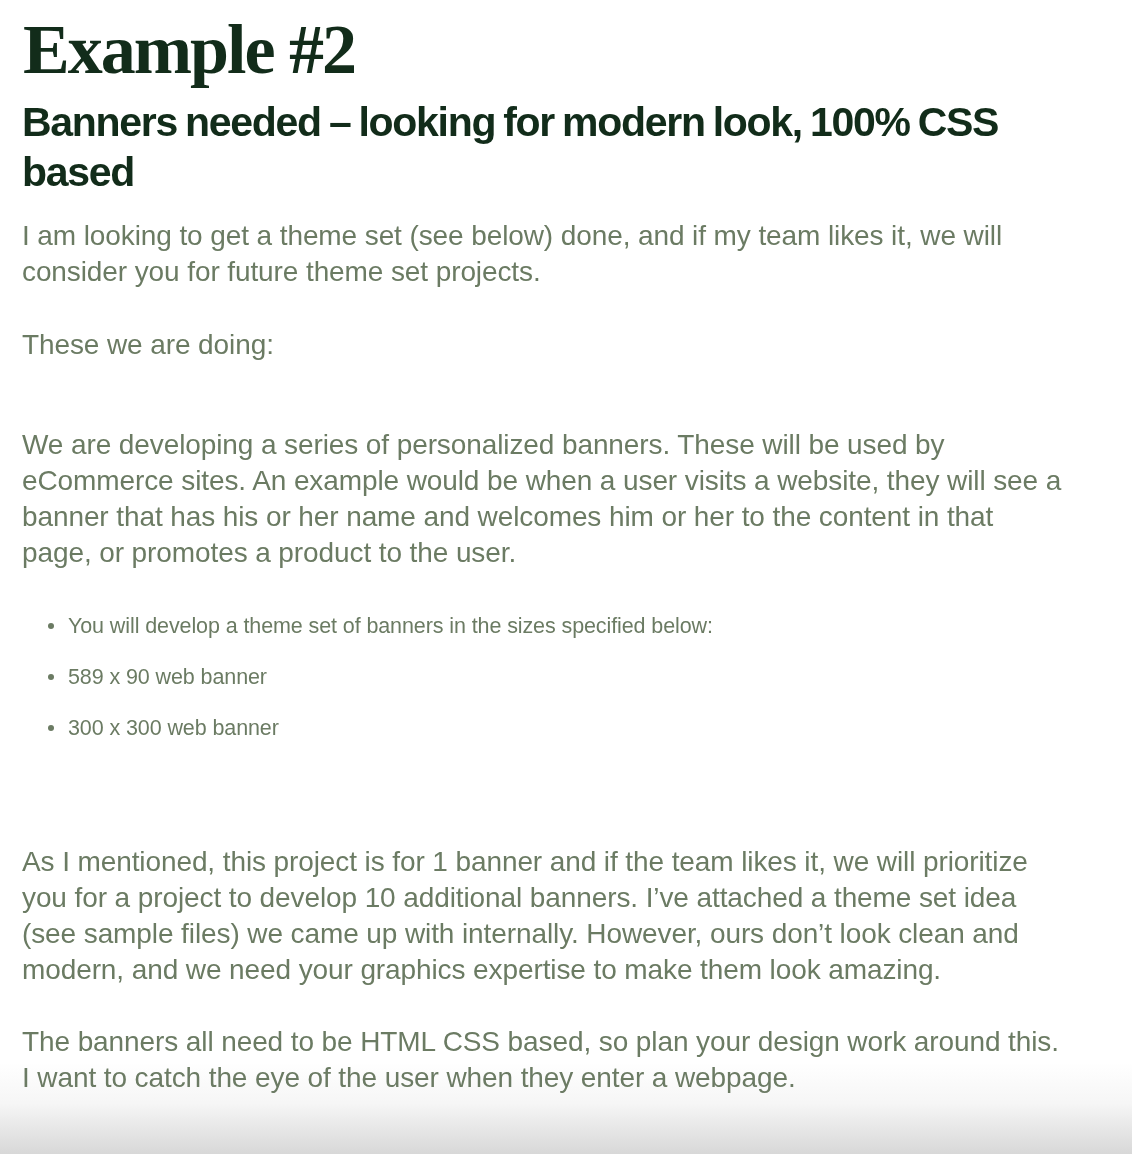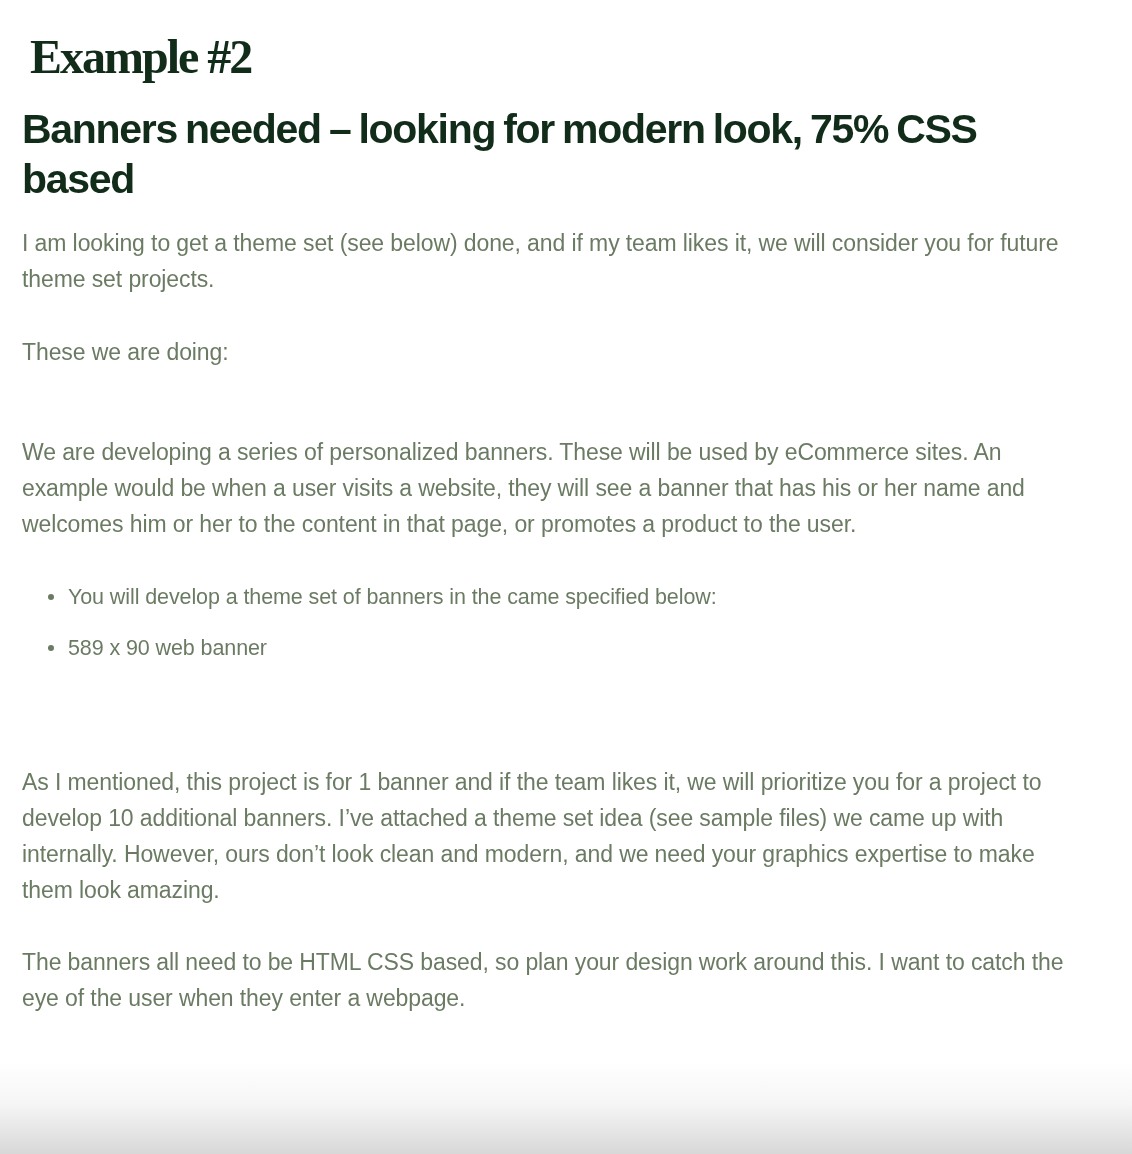--- a/index.html
+++ b/index.html
@@ -10,44 +10,44 @@
     width: 1132px;
     height: 1154px;
     background: #ffffff;
     overflow: hidden;
     position: relative;
   }
   .doc {
     padding: 10px 62px 0 22px;
   }
   h1 {
-    margin: 8px;
+    margin: 1px;
     font-family: "Liberation Serif", serif;
     font-weight: 600;
-    font-size: 48px;
+    font-size: 70px;
     line-height: 78px;
     letter-spacing: -2px;
     color: #122c1a;
   }
   h2 {
     margin: 8px 0 0 0;
     font-family: "Liberation Sans", sans-serif;
     font-weight: 700;
     font-size: 41px;
     line-height: 50px;
     letter-spacing: -1.3px;
     word-spacing: -2px;
     color: #122c1a;
     max-width: 1010px;
   }
   p {
     margin: 0;
     font-family: "Liberation Sans", sans-serif;
     font-weight: 400;
-    font-size: 23px;
+    font-size: 28px;
     line-height: 36px;
     letter-spacing: -0.1px;
     color: #6b7b63;
     max-width: 1048px;
   }
   .p-intro   { margin-top: 21px; }
   .p-what    { margin-top: 37px; }
   .p-desc    { margin-top: 64px; }
   .bullets {
     list-style: none;
@@ -91,31 +91,32 @@
       rgba(125,125,125,0.30) 100%
     );
   }
 </style>
 </head>
 <body>
 
 <main class="doc">
   <h1>Example #2</h1>
 
-  <h2>Banners needed – looking for modern look, 75% CSS based</h2>
+  <h2>Banners needed – looking for modern look, 100% CSS based</h2>
 
   <p class="p-intro">I am looking to get a theme set (see below) done, and if my team likes it, we will consider you for future theme set projects.</p>
 
   <p class="p-what">These we are doing:</p>
 
   <p class="p-desc">We are developing a series of personalized banners. These will be used by eCommerce sites. An example would be when a user visits a website, they will see a banner that has his or her name and welcomes him or her to the content in that page, or promotes a product to the user.</p>
 
   <ul class="bullets">
-    <li>You will develop a theme set of banners in the came specified below:</li>
+    <li>You will develop a theme set of banners in the sizes specified below:</li>
     <li>589 x 90 web banner</li>
+    <li>300 x 300 web banner</li>
   </ul>
 
   <p class="p-mention">As I mentioned, this project is for 1 banner and if the team likes it, we will prioritize you for a project to develop 10 additional banners. I’ve attached a theme set idea (see sample files) we came up with internally. However, ours don’t look clean and modern, and we need your graphics expertise to make them look amazing.</p>
 
   <p class="p-closing">The banners all need to be HTML CSS based, so plan your design work around this. I want to catch the eye of the user when they enter a webpage.</p>
 </main>
 
 <div class="bottom-fade"></div>
 
 </body></html>

